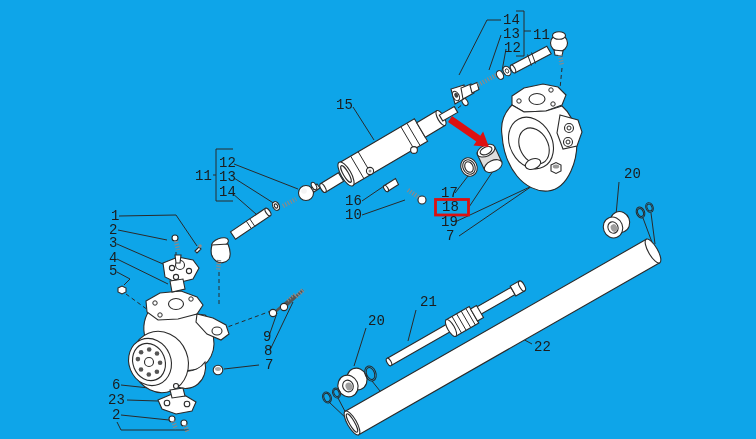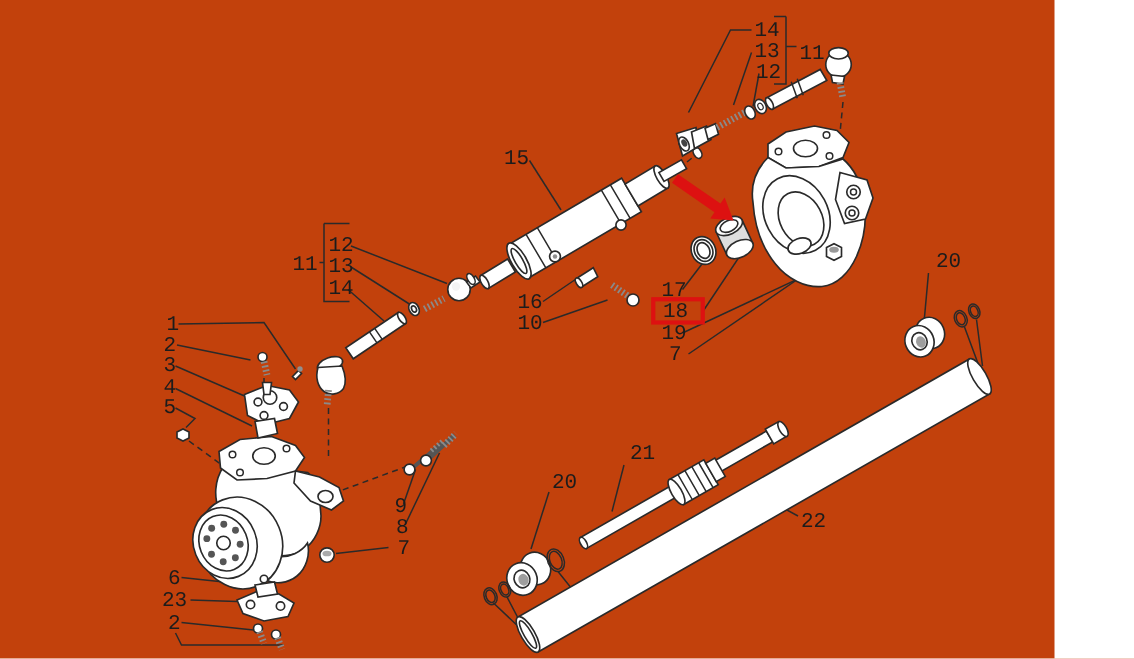--- a/index.html
+++ b/index.html
@@ -1,16 +1,16 @@
 <!DOCTYPE html>
 <html><head>
 <meta charset="utf-8">
 <style>
   html,body{margin:0;padding:0;background:#fff;}
-  .stage{position:relative;width:703px;height:439px;background:#c2410c;overflow:hidden;
+  .stage{position:relative;width:756px;height:439px;background:#0ea5e9;overflow:hidden;
          font-family:"Liberation Mono", monospace;}
   svg{display:block}
   .callout{font:14px "Liberation Mono", monospace; fill:#1c1c1c;}
   .ln{stroke:#2a2a2a;stroke-width:1;fill:none;}
   .pt{stroke:#2a2a2a;stroke-width:1.1;fill:#ffffff;}
   .dash{stroke:#2a2a2a;stroke-width:1;fill:none;stroke-dasharray:4 3;}
   .thread{stroke:#8a8a8a;stroke-width:4.5;stroke-dasharray:1.2 1.6;fill:none;}
 </style>
 </head>
 <body>

